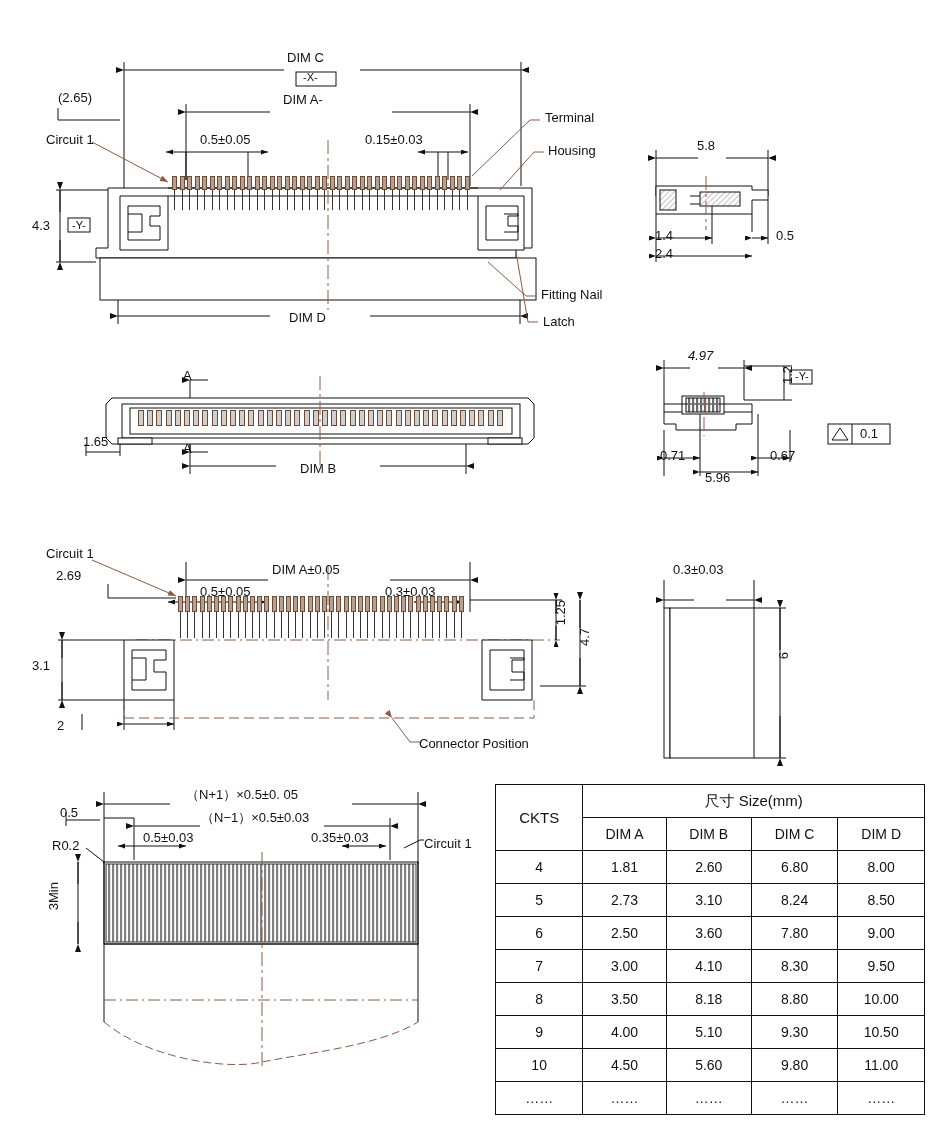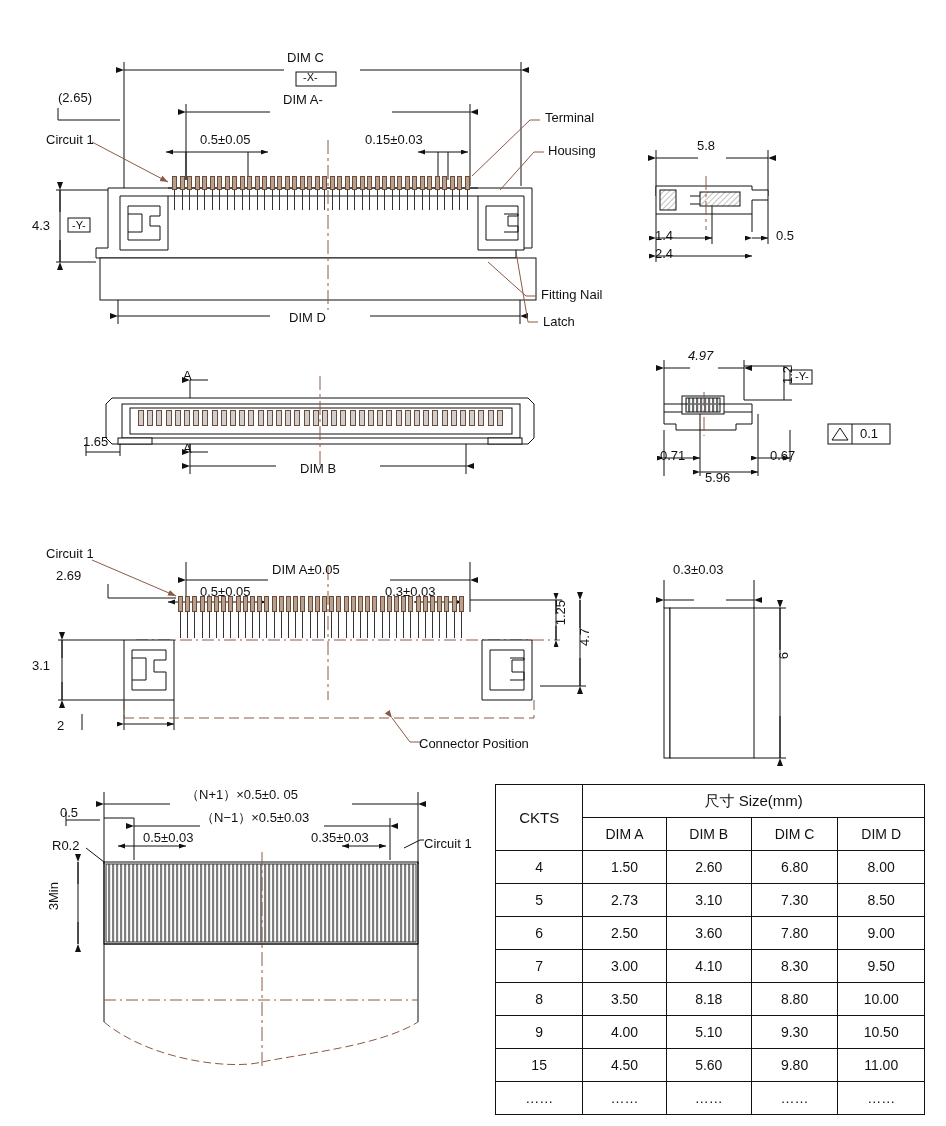--- a/index.html
+++ b/index.html
@@ -579,30 +579,30 @@
   <tr>
     <td>DIM A</td>
     <td>DIM B</td>
     <td>DIM C</td>
     <td>DIM D</td>
   </tr>
   </tbody>
       <tbody id="tbl-body">
         <tr>
           <td>4</td>
-          <td>1.50</td>
+          <td>1.81</td>
           <td>2.60</td>
           <td>6.80</td>
           <td>8.00</td>
         </tr>
         <tr>
           <td>5</td>
           <td>2.73</td>
           <td>3.10</td>
-          <td>7.30</td>
+          <td>8.24</td>
           <td>8.50</td>
         </tr>
         <tr>
           <td>6</td>
           <td>2.50</td>
           <td>3.60</td>
           <td>7.80</td>
           <td>9.00</td>
         </tr>
         <tr>
@@ -620,21 +620,21 @@
           <td>10.00</td>
         </tr>
         <tr>
           <td>9</td>
           <td>4.00</td>
           <td>5.10</td>
           <td>9.30</td>
           <td>10.50</td>
         </tr>
         <tr>
-          <td>15</td>
+          <td>10</td>
           <td>4.50</td>
           <td>5.60</td>
           <td>9.80</td>
           <td>11.00</td>
         </tr>
         <tr>
           <td>……</td>
           <td>……</td>
           <td>……</td>
           <td>……</td>

